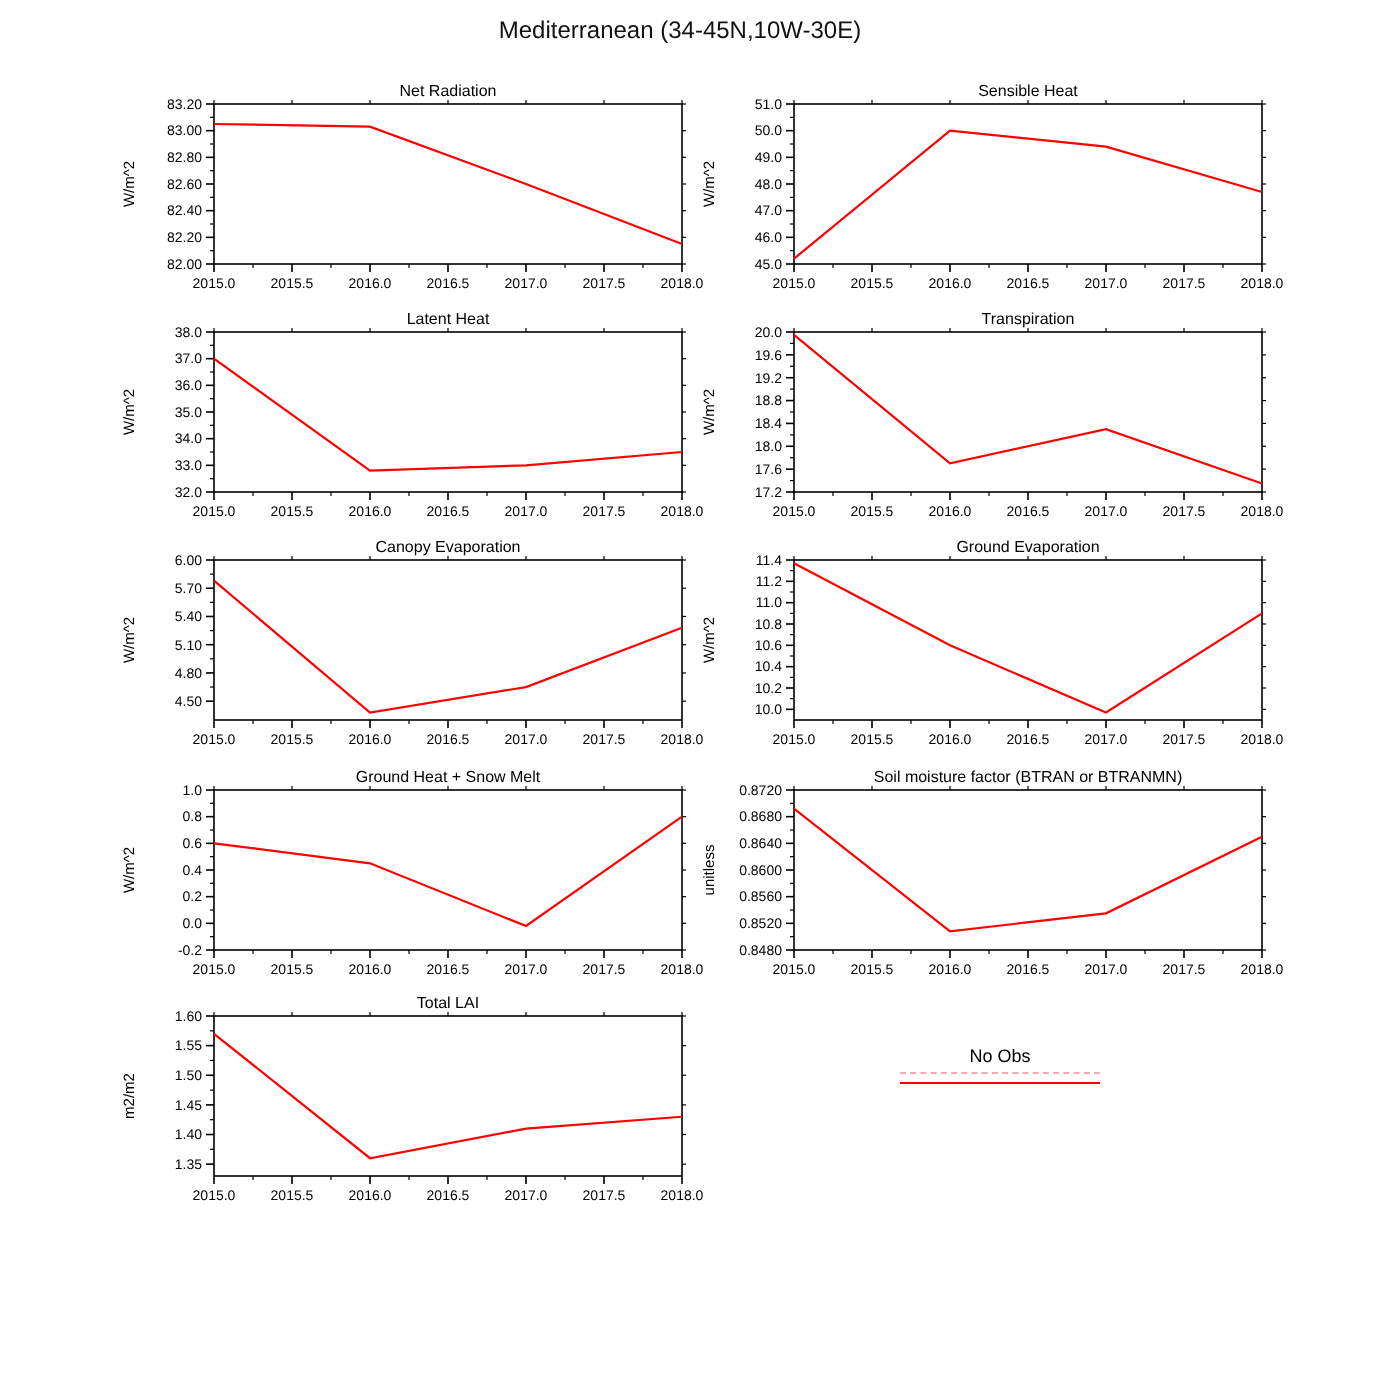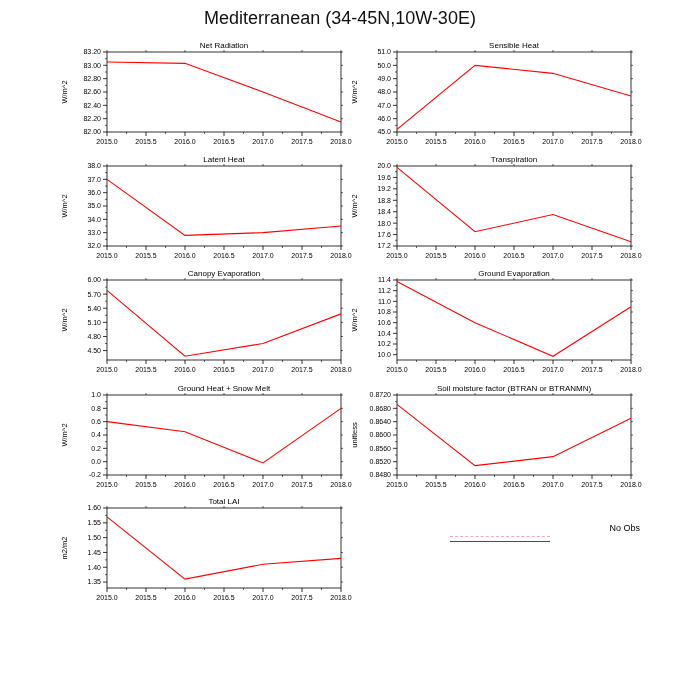--- a/index.html
+++ b/index.html
@@ -3,32 +3,32 @@
 <meta charset="utf-8">
 <style>
   html,body{margin:0;padding:0;background:#ffffff;}
   #canvas{
     position:relative;width:700px;height:700px;background:#ffffff;
     font-family:"Liberation Sans","DejaVu Sans",sans-serif;color:#000;
     overflow:hidden;
   }
   .page-title{
     position:absolute;top:8px;left:0;width:680px;text-align:center;
-    font-size:18px;color:#111;
+    font-size:12px;color:#111;
   }
   .cell{position:absolute;width:290px;height:112px;}
   .cell svg{overflow:visible;display:block;}
   .r0{top:40px}.r1{top:154px}.r2{top:268px}.r3{top:383px}.r4{top:496px}
   .c0{left:55px}.c1{left:345px}
   .legend{
     position:absolute;left:360px;top:522px;width:280px;text-align:center;
     font-size:9px;color:#000;
   }
   .legend-entry{margin-bottom:2px;}
-  .legend-label{line-height:12px;white-space:nowrap;text-align:right;}
+  .legend-label{line-height:12px;white-space:nowrap;}
   .legend-line{width:100px;height:0;margin:2px auto 4px auto;}
   .legend-line.dashed{border-top:1px dashed #f2a9b4;}
   .legend-line.solid{border-top:1px solid #ff0000;}
 </style>
 </head>
 <body>
 
 <div id="canvas">
   <div class="page-title">Mediterranean (34-45N,10W-30E)</div>
 

